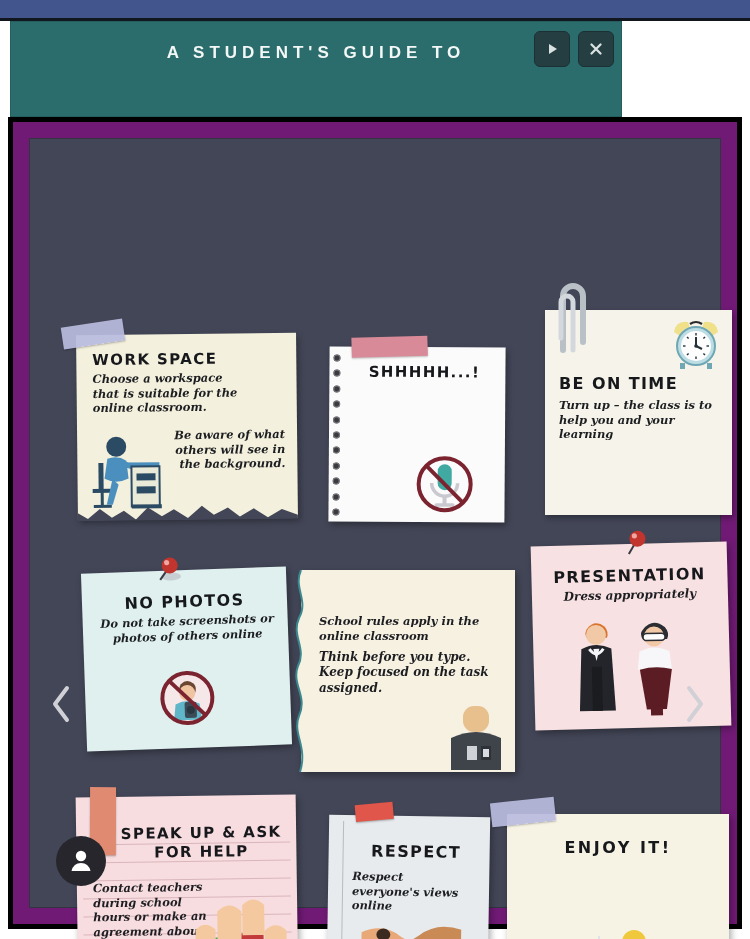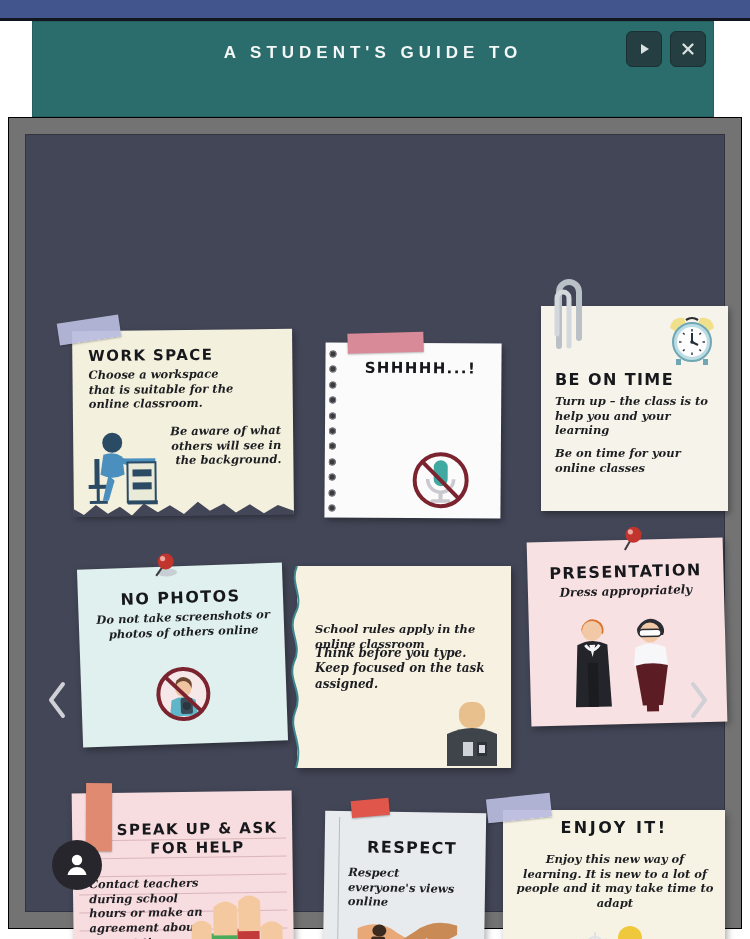--- a/index.html
+++ b/index.html
@@ -7,24 +7,23 @@
     width:750px;height:939px;overflow:hidden;position:relative;
     font-family:"Liberation Sans",sans-serif;
   }
   #app{position:absolute;inset:0;background:#ffffff;}
 
   
   .topstrip{position:absolute;left:0;top:0;width:750px;height:18px;background:#43558d;}
   .topstrip-line{position:absolute;left:0;top:18px;width:750px;height:3px;background:#12171f;}
 
   .header{
-    position:absolute;left:10px;top:21px;width:682px;height:96px;
+    position:absolute;left:10px;top:21px;width:612px;height:96px;
     background:#2b6c6c;
     box-shadow:inset 0 0 0 1px rgba(0,0,0,.12);
-    margin-left:22px;
   }
   .header-inner{position:relative;width:100%;height:100%;}
   .kicker{
     position:absolute;left:0;right:0;top:22px;text-align:center;
     color:#f3f7f6;font-size:17px;font-weight:700;letter-spacing:5px;
   }
   .bigtitle{
     position:absolute;left:0;right:0;top:49px;text-align:center;
     color:#ffffff;font-size:32px;font-weight:800;letter-spacing:0.5px;
     font-family:"DejaVu Sans",sans-serif;
@@ -35,22 +34,22 @@
   .winbtn{
     width:34px;height:34px;border-radius:6px;background:#243e42;
     display:flex;align-items:center;justify-content:center;cursor:pointer;
     border:1px solid #1c3034;
   }
   .winbtn svg{display:block;}
 
   
   .frame{
     position:absolute;left:8px;top:117px;width:734px;height:812px;
-    background:#737373;
-    border:1px solid #000000;
+    background:#701a75;
+    border:5px solid #000000;
     box-sizing:border-box;
   }
   .board{
     position:absolute;left:16px;top:16px;right:16px;bottom:16px;
     background:#434657;
     box-shadow:inset 0 0 0 1px rgba(0,0,0,.25);
   }
 
   
   .navarrow{
@@ -255,21 +254,20 @@
         </svg>
       </div>
 
       <div class="note" id="note-time">
         <svg class="clip" viewBox="0 0 40 76" width="40" height="76">
           <path d="M12 70 L12 16 a10 10 0 0 1 20 0 L32 62" fill="none" stroke="#b9c0c6" stroke-width="6" stroke-linecap="round"></path>
           <path d="M22 70 L22 22 a6 6 0 0 0 -12 0 L10 58" fill="none" stroke="#d3d8dc" stroke-width="5" stroke-linecap="round"></path>
         </svg>
         <div class="h" style="position:absolute;left:14px;top:64px;font-size:16px;text-align:center;">BE ON TIME</div>
         <div class="b" style="position:absolute;left:14px;top:88px;width:160px;font-size:11.5px;">Turn up – the class is to help you and your learning</div>
-        <div class="b" style="position:absolute;left:14px;top:140px;width:162px;font-size:11.5px;">Be on time for your online classes</div>
 
         <svg class="art" style="right:8px;top:8px;" width="56" height="52" viewBox="0 0 56 52">
           <path d="M6 14 q2 -12 14 -10 l2 6 q-8 0 -10 8z" fill="#f0e08a"></path>
           <path d="M50 14 q-2 -12 -14 -10 l-2 6 q8 0 10 8z" fill="#f0e08a"></path>
           <path d="M22 6 q6 -4 12 0" stroke="#2b2b2b" stroke-width="2.2" fill="none"></path>
           <circle cx="28" cy="28" r="19" fill="#bcdde4" stroke="#6fa7b5" stroke-width="2"></circle>
           <circle cx="28" cy="28" r="15" fill="#fdfdfd"></circle>
           <g stroke="#24303a" stroke-width="1.4">
             <line x1="28" y1="15" x2="28" y2="17.5"></line>
             <line x1="28" y1="38.5" x2="28" y2="41"></line>
@@ -308,21 +306,21 @@
           <circle cx="36" cy="36" r="25" fill="none" stroke="#7b2430" stroke-width="4"></circle>
           <path d="M18 18 L54 54" stroke="#7b2430" stroke-width="4"></path>
         </svg>
       </div>
 
       <div class="note" id="note-rules">
         <svg class="wavy-edge" viewBox="0 0 22 202" preserveAspectRatio="none" width="22" height="202">
           <path d="M22 0 L10 0 C2 18 18 30 8 48 C0 66 16 78 7 96 C0 114 17 126 8 146 C1 164 17 176 9 202 L22 202 Z" fill="#f7f1e2"></path>
           <path d="M10 0 C2 18 18 30 8 48 C0 66 16 78 7 96 C0 114 17 126 8 146 C1 164 17 176 9 202" fill="none" stroke="#3c8a90" stroke-width="2"></path>
         </svg>
-        <div class="b" style="position:absolute;left:18px;top:44px;width:180px;font-size:11.5px;margin-top:12px;">School rules apply in the online classroom</div>
+        <div class="b" style="position:absolute;left:18px;top:44px;width:180px;font-size:11.5px;">School rules apply in the online classroom</div>
         <div class="b" style="position:absolute;left:18px;top:80px;width:180px;font-size:12px;">Think before you type. Keep focused on the task assigned.</div>
 
         <svg class="art" style="right:6px;bottom:2px;" width="66" height="68" viewBox="0 0 66 68">
           <rect x="20" y="4" width="26" height="26" rx="11" fill="#e7c08d"></rect>
           <path d="M8 36 q25 -12 50 0 l0 32 l-50 0 z" fill="#3f434a"></path>
           <rect x="24" y="44" width="10" height="14" fill="#cfd2d6"></rect>
           <rect x="38" y="44" width="10" height="14" fill="#2e3238"></rect>
           <rect x="40" y="47" width="6" height="8" fill="#d8dbdf"></rect>
         </svg>
       </div>
@@ -390,22 +388,21 @@
         <svg class="art" style="left:34px;bottom:12px;" width="100" height="40" viewBox="0 0 100 40">
           <path d="M0 14 q22 -10 40 4 l14 8 q6 4 -1 8 q-6 3 -12 -2 l-10 -6 q-16 6 -31 -2z" fill="#e8a878"></path>
           <path d="M100 10 q-24 -8 -42 6 l-12 8 q-5 4 2 7 q6 3 11 -2 l10 -6 q16 6 31 -4z" fill="#c98a55"></path>
           <ellipse cx="22" cy="16" rx="7" ry="6" fill="#3a2a20"></ellipse>
           <rect x="14" y="22" width="14" height="4" rx="2" fill="#3a2a20"></rect>
         </svg>
       </div>
 
       <div class="note" id="note-enjoy">
         <div class="tape violet" style="left:-16px;top:-14px;width:64px;height:24px;transform:rotate(-6deg);"></div>
-        <div class="h" style="position:absolute;left:0;right:0;top:8px;font-size:16px;letter-spacing:2.5px;">ENJOY IT!</div>
-        <div class="b" style="position:absolute;left:12px;right:10px;top:42px;font-size:11.5px;text-align:center;">Enjoy this new way of learning. It is new to a lot of people and it may take time to adapt</div>
+        <div class="h" style="position:absolute;left:0;right:0;top:24px;font-size:16px;letter-spacing:2.5px;">ENJOY IT!</div>
 
         <svg class="art" style="left:30px;top:100px;" width="160" height="100" viewBox="0 0 160 100">
           <g fill="none" stroke="#c8cbd0" stroke-width="1.6">
             <path d="M80 86 C66 70 54 62 42 54"></path>
             <path d="M80 86 C76 64 70 52 60 40"></path>
             <path d="M80 86 C88 66 96 54 108 44"></path>
             <path d="M80 86 C96 72 110 66 126 60"></path>
             <path d="M80 86 C82 60 86 46 92 34"></path>
           </g>
           <circle cx="97" cy="28" r="12" fill="#f0c83c"></circle>

